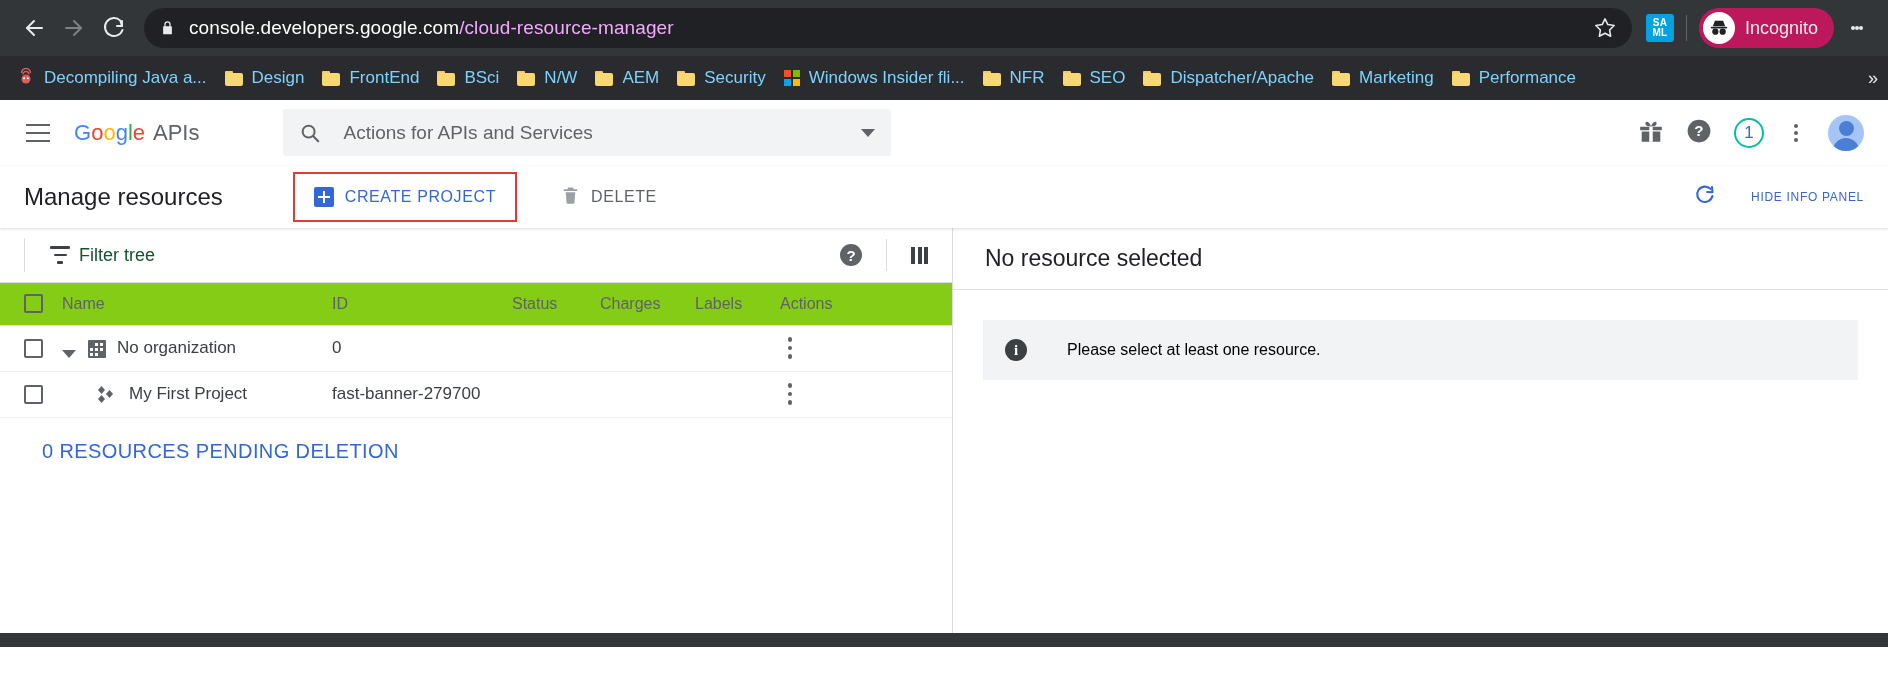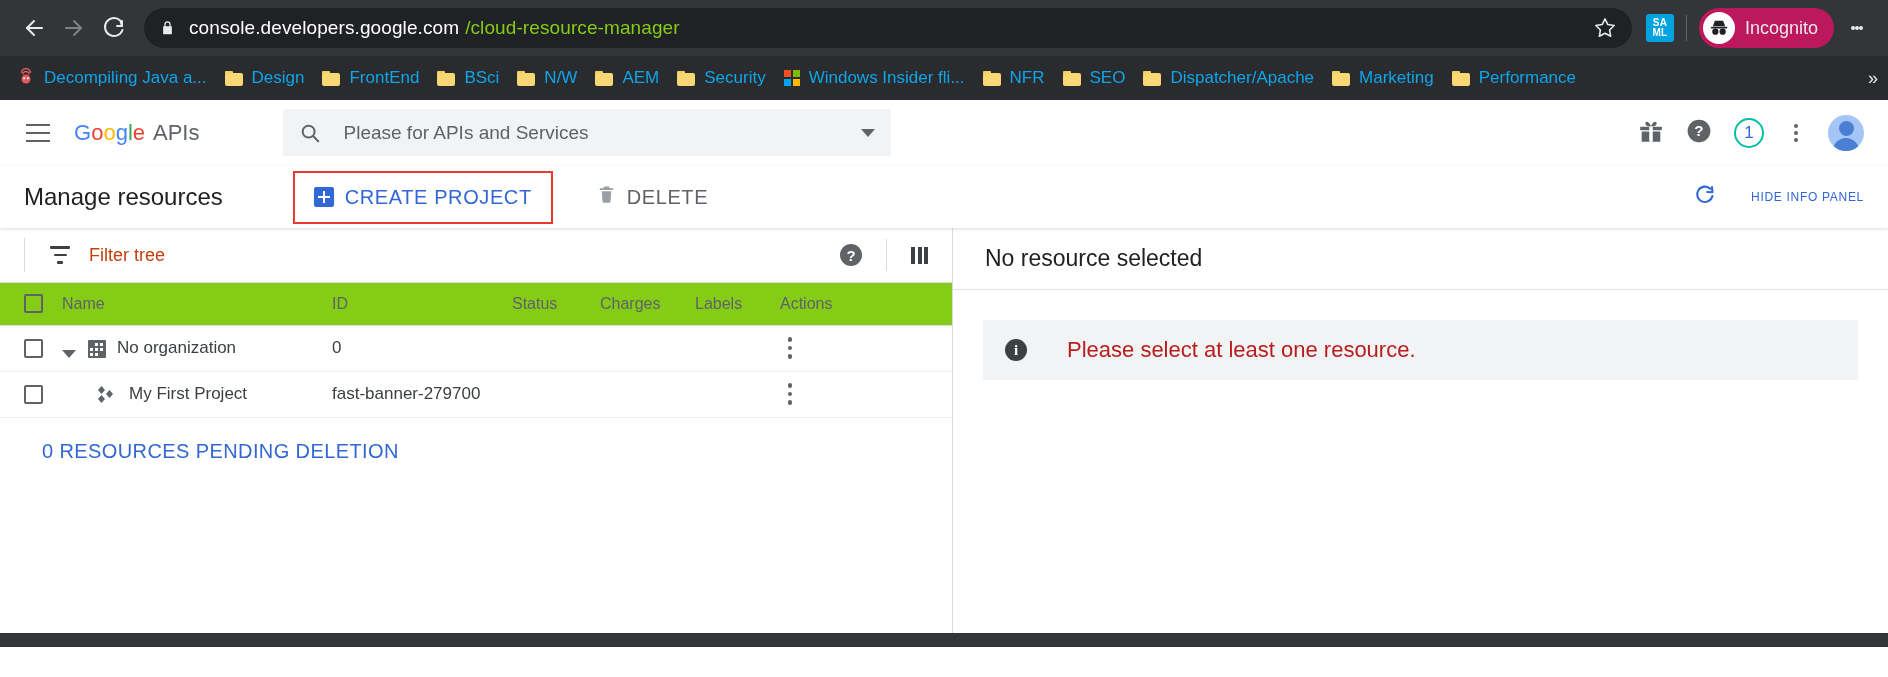--- a/index.html
+++ b/index.html
@@ -27,21 +27,21 @@
     flex: 1 1 auto; height: 40px; margin-left: 10px;
     background: #202124; border-radius: 20px;
     display: flex; align-items: center; padding: 0 16px;
     min-width: 0;
   }
   .lock-icon { flex: 0 0 auto; margin-right: 14px; display:flex; }
   .url-text {
     font-size: 19px; color: #ffffff; white-space: nowrap;
     overflow: hidden; text-overflow: ellipsis; letter-spacing: .1px;
   }
-  .url-text .path { color: #84cc16; margin-left: 6px; }
+  .url-text .path { color: #f0abfc; }
   .star-btn { margin-left: auto; flex: 0 0 auto; padding-left: 10px; display:flex; }
 
   .ext-icon {
     width: 28px; height: 28px; margin-left: 14px; border-radius: 3px;
     background: #00a3e0; color: #fff; flex: 0 0 auto;
     display: flex; flex-direction: column; align-items: center; justify-content: center;
     font-size: 10px; font-weight: bold; line-height: 10px; letter-spacing: .3px;
   }
   .tb-divider { width: 1px; height: 26px; background: #5f6368; margin: 0 12px; flex: 0 0 auto; }
 
@@ -57,21 +57,21 @@
   .kebab { width: 34px; height: 40px; display:flex; align-items:center; justify-content:center; flex:0 0 auto; margin-left: 6px;}
   .kebab i { display:block; width:4px; height:4px; border-radius:50%; background:#e8eaed; margin:2px 0; }
 
   
   .bookmarks {
     height: 44px; background: #292b2e; display: flex; align-items: center;
     padding: 0 8px; position: relative;
   }
   .bm {
     display: flex; align-items: center; height: 32px; padding: 0 9px; border-radius: 4px;
-    color: #0ea5e9; font-size: 17px; white-space: nowrap; flex: 0 0 auto;
+    color: #7dd3fc; font-size: 17px; white-space: nowrap; flex: 0 0 auto;
   }
   .bm .label { margin-left: 9px; }
   .folder-ico { width: 18px; height: 15px; position: relative; flex:0 0 auto; }
   .folder-ico::before {
     content:""; position:absolute; left:0; top:0; width:8px; height:3px;
     background:#f4cf5e; border-radius:1px 1px 0 0;
   }
   .folder-ico::after {
     content:""; position:absolute; left:0; top:2px; width:18px; height:13px;
     background:#f8d775; border-radius:2px;
@@ -115,21 +115,21 @@
   .avatar-wrap .body{position:absolute;left:5px;bottom:0;width:26px;height:13px;border-radius:13px 13px 0 0;background:#4a7fd4;}
 
   
   .actionbar {
     height: 62px; background:#fff; display:flex; align-items:center;
     padding: 0 24px; box-shadow: 0 1px 3px rgba(0,0,0,.15); position:relative; z-index:5;
   }
   .page-title { font-size: 24px; color:#202124; font-weight:400; }
   .act-btn {
     display:flex; align-items:center; gap:11px; padding: 8px 10px;
-    font-size:20px; letter-spacing:.6px; color:#5f6368; white-space:nowrap;
+    font-size:16px; letter-spacing:.6px; color:#5f6368; white-space:nowrap;
   }
   .act-btn.primary { color:#3367d6; }
   .create-wrap {
     margin-left: 70px; border: 2px solid #e8392f; padding: 5px 9px;
   }
   .plus-box { width:20px;height:20px;background:#3367d6;border-radius:2px;position:relative;flex:0 0 auto;}
   .plus-box::before{content:"";position:absolute;left:4px;top:9px;width:12px;height:2px;background:#fff;}
   .plus-box::after{content:"";position:absolute;left:9px;top:4px;width:2px;height:12px;background:#fff;}
   .delete-wrap { margin-left: 34px; }
   .ab-right { margin-left:auto; display:flex; align-items:center; gap:34px; }
@@ -140,21 +140,21 @@
   .left-pane { width: 953px; border-right:1px solid #dadce0; display:flex; flex-direction:column; background:#fff;}
   .right-pane { flex:1; background:#fff; }
 
   .filterbar { height: 55px; display:flex; align-items:center; padding-left: 24px; border-bottom:1px solid #e0e0e0;}
   .filter-sep { width:1px; height:34px; background:#dadce0; margin-right: 24px; }
   .filter-ico { width:22px;height:18px;display:flex;flex-direction:column;align-items:center;justify-content:space-between;flex:0 0 auto;}
   .filter-ico i{display:block;background:#3c4043;height:2.6px;border-radius:1px;}
   .filter-ico i:nth-child(1){width:20px}
   .filter-ico i:nth-child(2){width:13px}
   .filter-ico i:nth-child(3){width:6px}
-  .filter-ph { margin-left: 18px; font-size:18px; color:#c2410c; }
+  .filter-ph { margin-left: 8px; font-size:18px; color:#14532d; }
   .fb-right { margin-left:auto; display:flex; align-items:center; gap:0; padding-right: 24px; }
   .help-circle { width:22px;height:22px;border-radius:50%;background:#5f6368;color:#fff;font-size:15px;font-weight:bold;display:flex;align-items:center;justify-content:center;}
   .fb-divider { width:1px;height:32px;background:#dadce0; margin: 0 24px; }
   .cols-ico { display:flex; gap:2.5px; }
   .cols-ico i{display:block;width:4px;height:17px;background:#3c4043;}
 
   
   table { width:100%; border-collapse:collapse; }
   thead tr { background:#84cc16; height:42px; }
   thead th {
@@ -188,21 +188,21 @@
 
   
   .rp-header { height:62px; display:flex; align-items:center; padding-left:32px; border-bottom:1px solid #e0e0e0;}
   .rp-title { font-size:23px; color:#202124; }
   .rp-tabs { height:56px; display:flex; align-items:center; padding-left:32px; gap:44px; border-bottom:1px solid #e0e0e0;}
   .rp-tab { font-size:16px; color:#5f6368; letter-spacing:.7px; }
   .rp-tab.active { color:#3367d6; }
   .rp-body { padding: 30px 30px 0 30px; }
   .info-box { background:#f1f3f4; height:60px; display:flex; align-items:center; padding-left:22px; }
   .info-ico { width:22px;height:22px;border-radius:50%;background:#3c4043;color:#fff;font-size:15px;font-weight:bold;display:flex;align-items:center;justify-content:center;font-family:"Liberation Serif",serif;}
-  .info-text { margin-left:40px; font-size:22px; color:#b91c1c; }
+  .info-text { margin-left:40px; font-size:16px; color:#000000; }
 
   .bottom-strip { height:14px; background:#323639; }
 </style>
 </head>
 <body>
 
 <div class="browser">
 
   <div class="toolbar">
     <div class="nav-btn">
@@ -343,21 +343,21 @@
     <span class="g1">G</span><span class="g2">o</span><span class="g3">o</span><span class="g4">g</span><span class="g5">l</span><span class="g6">e</span><span class="apis">APIs</span>
   </div>
 
   <div class="searchbox">
     <span class="q">
       <svg width="22" height="22" viewBox="0 0 24 24" fill="none" stroke="#5f6368" stroke-width="2.2" stroke-linecap="round">
           <circle cx="10.5" cy="10.5" r="6.5"></circle>
           <line x1="15.6" y1="15.6" x2="21" y2="21"></line>
         </svg>
     </span>
-    <span class="ph">Please for APIs and Services</span>
+    <span class="ph">Actions for APIs and Services</span>
     <span class="caret"></span>
   </div>
 
   <div class="gh-right">
     <span>
       <svg width="26" height="26" viewBox="0 0 24 24" fill="#5f6368">
           <rect x="2" y="8" width="20" height="3.4" rx="0.6"></rect>
           <rect x="3.4" y="12.4" width="17.2" height="9.6" rx="0.6"></rect>
           <rect x="10.4" y="8" width="3.2" height="14" fill="#fff"></rect>
           <path d="M12 7.6C10.6 4.4 9.2 3 7.6 3.6 6.2 4.2 6.6 6.6 9 7.6z"></path>

